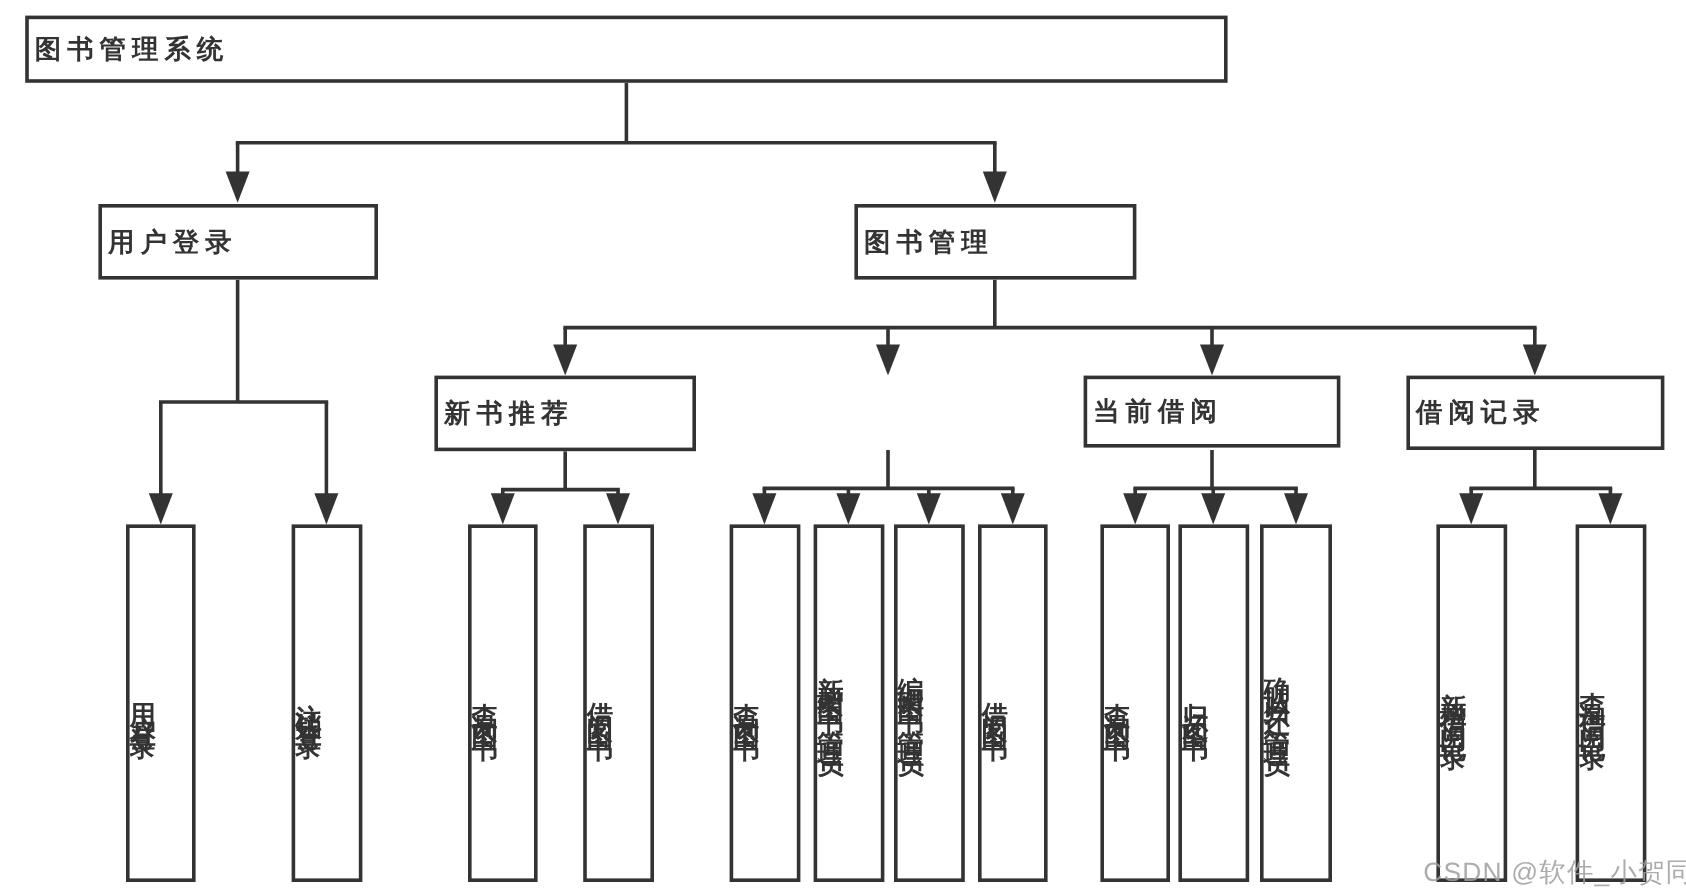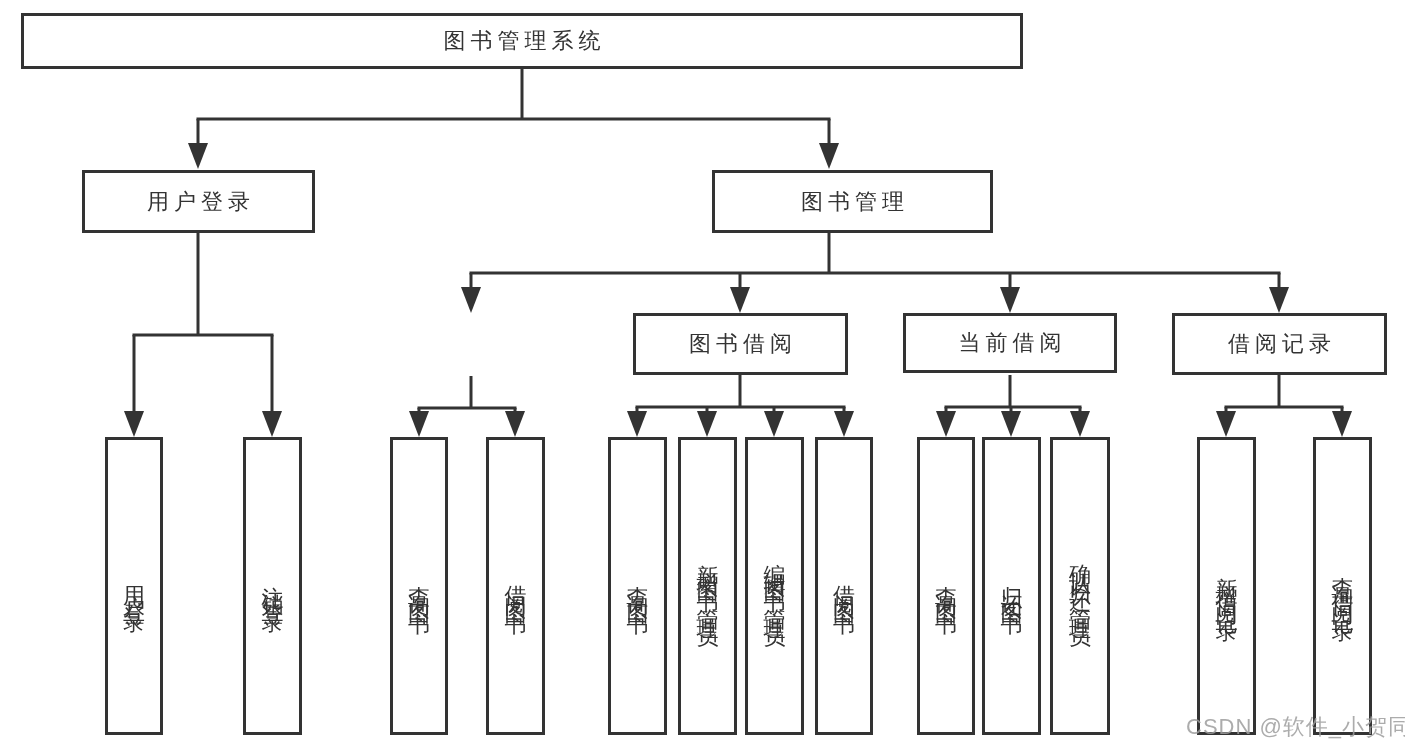--- a/index.html
+++ b/index.html
@@ -25,23 +25,23 @@
   }
   .connectors line{stroke:var(--line);stroke-width:3;}
   .connectors polygon{fill:var(--line);}
   .box{
     position:absolute;
     box-sizing:border-box;
     border:3px solid var(--line);
     background:var(--box-bg);
     display:flex;
     align-items:center;
-    justify-content:center;
     color:var(--text);
     z-index:1;
+    font-weight:bold;
   }
   .hbox span{
     font-size:22px;
     letter-spacing:5px;
     margin-left:5px;      
     white-space:nowrap;
     color:var(--text);
   }
   .vbox{top:437px;height:298px;}
   .vbox span{
@@ -145,26 +145,26 @@
     </g>
   </svg>
 
   <div class="box hbox" style="left:21px;top:13px;width:1002px;height:56px">
     <span>图书管理系统</span>
   </div>
 
   <div class="box hbox" style="left:82px;top:170px;width:233px;height:63px">
     <span>用户登录</span>
   </div>
-  <div class="box hbox" style="left:712px;top:170px;width:281px;height:63px">
+  <div class="box hbox" style="left:712px;top:170px;width:235px;height:63px">
     <span>图书管理</span>
   </div>
 
-  <div class="box hbox" style="left:633px;top:313px;width:215px;height:62px">
-    <span>图书借阅</span>
+  <div class="box hbox" style="left:362px;top:313px;width:218px;height:63px">
+    <span>新书推荐</span>
   </div>
   <div class="box hbox" style="left:903px;top:313px;width:214px;height:60px">
     <span>当前借阅</span>
   </div>
   <div class="box hbox" style="left:1172px;top:313px;width:215px;height:62px">
     <span>借阅记录</span>
   </div>
 
   <div class="box vbox" style="left:105px;width:58px">
     <span>用户登录</span>

